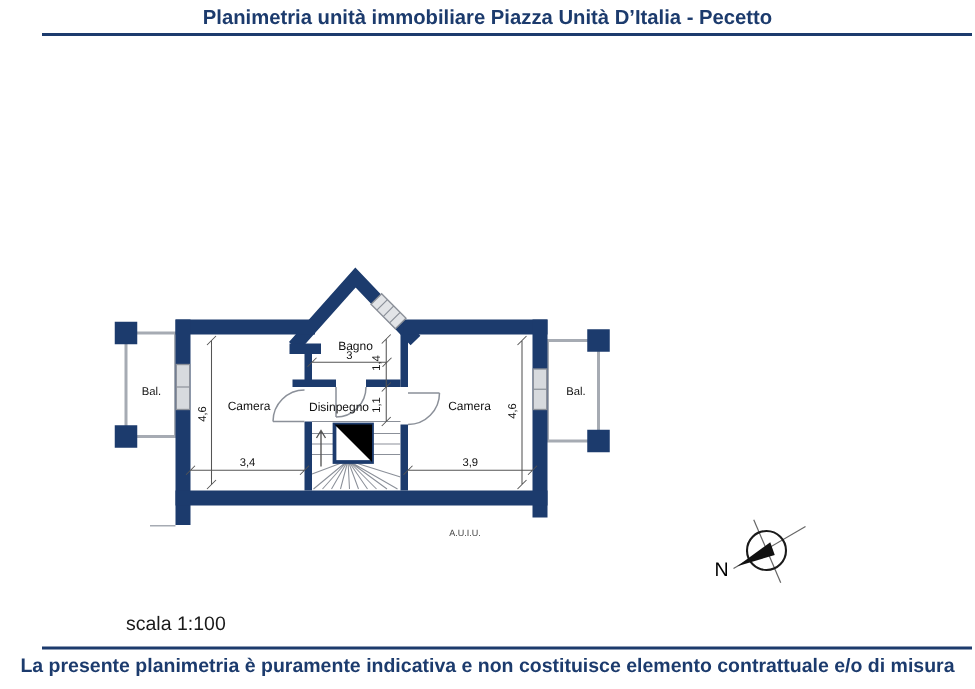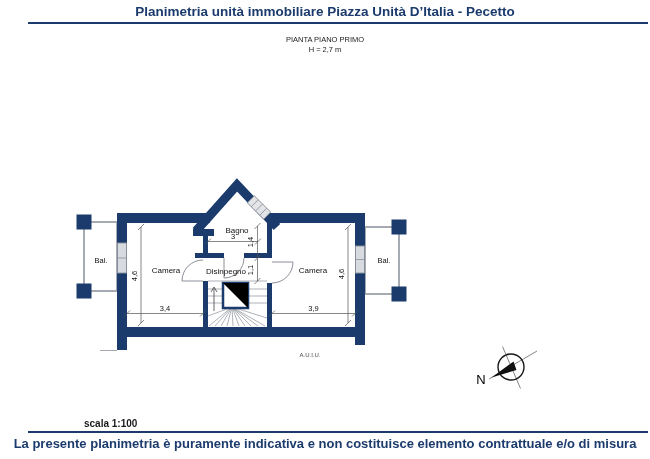--- a/index.html
+++ b/index.html
@@ -5,43 +5,39 @@
   html,body{margin:0;padding:0;background:#fff;}
   .page{position:relative;width:650px;height:459px;background:#ffffff;
         font-family:"Liberation Sans",sans-serif;overflow:hidden;}
   .title{position:absolute;top:4px;left:0;width:100%;text-align:center;
          font-size:13.5px;font-weight:bold;color:#1c3b6d;}
   .rule{position:absolute;left:28px;right:2px;height:2px;background:#1c3b6d;}
   .rule-top{top:22px;}
   .rule-bottom{top:431px;}
   .subtitle{position:absolute;top:35px;left:0;width:100%;text-align:center;
             color:#1a1a1a;font-size:7.5px;line-height:10px;}
-  .scale-note{position:absolute;left:84px;top:418px;font-size:10px;color:#1a1a1a;font-weight:bold;}
+  .scale-note{position:absolute;left:84px;top:408px;font-size:13px;color:#1a1a1a;}
   .disclaimer{position:absolute;top:436px;left:0;width:100%;text-align:center;
               font-size:13px;font-weight:bold;color:#1c3b6d;}
   svg.plan{position:absolute;left:0;top:0;width:650px;height:459px;}
   svg text{font-family:"Liberation Sans",sans-serif;fill:#111;}
   .room-label{font-size:8px;}
   .small-label{font-size:7.5px;}
   .dim-label{font-size:7.5px;}
   .tiny-label{font-size:6px;fill:#444;}
   .north-label{font-size:13px;fill:#000;}
 </style>
 </head>
 <body>
 
 <div class="page">
 
   <div class="title">Planimetria unità immobiliare Piazza Unità D’Italia - Pecetto</div>
   <div class="rule rule-top"></div>
 
-  <div class="subtitle">
-    <div>PIANTA PIANO PRIMO</div>
-    <div>H = 2,7 m</div>
-  </div>
 
   <svg class="plan" viewBox="0 0 650 459">
 
     <g>
       <rect x="84" y="222" width="33" height="69" fill="none" stroke="#a6abb3" stroke-width="2"></rect>
       <rect x="76.5" y="214.5" width="15" height="15" fill="#1c3b6d"></rect>
       <rect x="76.5" y="283.5" width="15" height="15" fill="#1c3b6d"></rect>
     </g>
     <g>
       <rect x="365" y="227" width="34" height="67" fill="none" stroke="#a6abb3" stroke-width="2"></rect>

